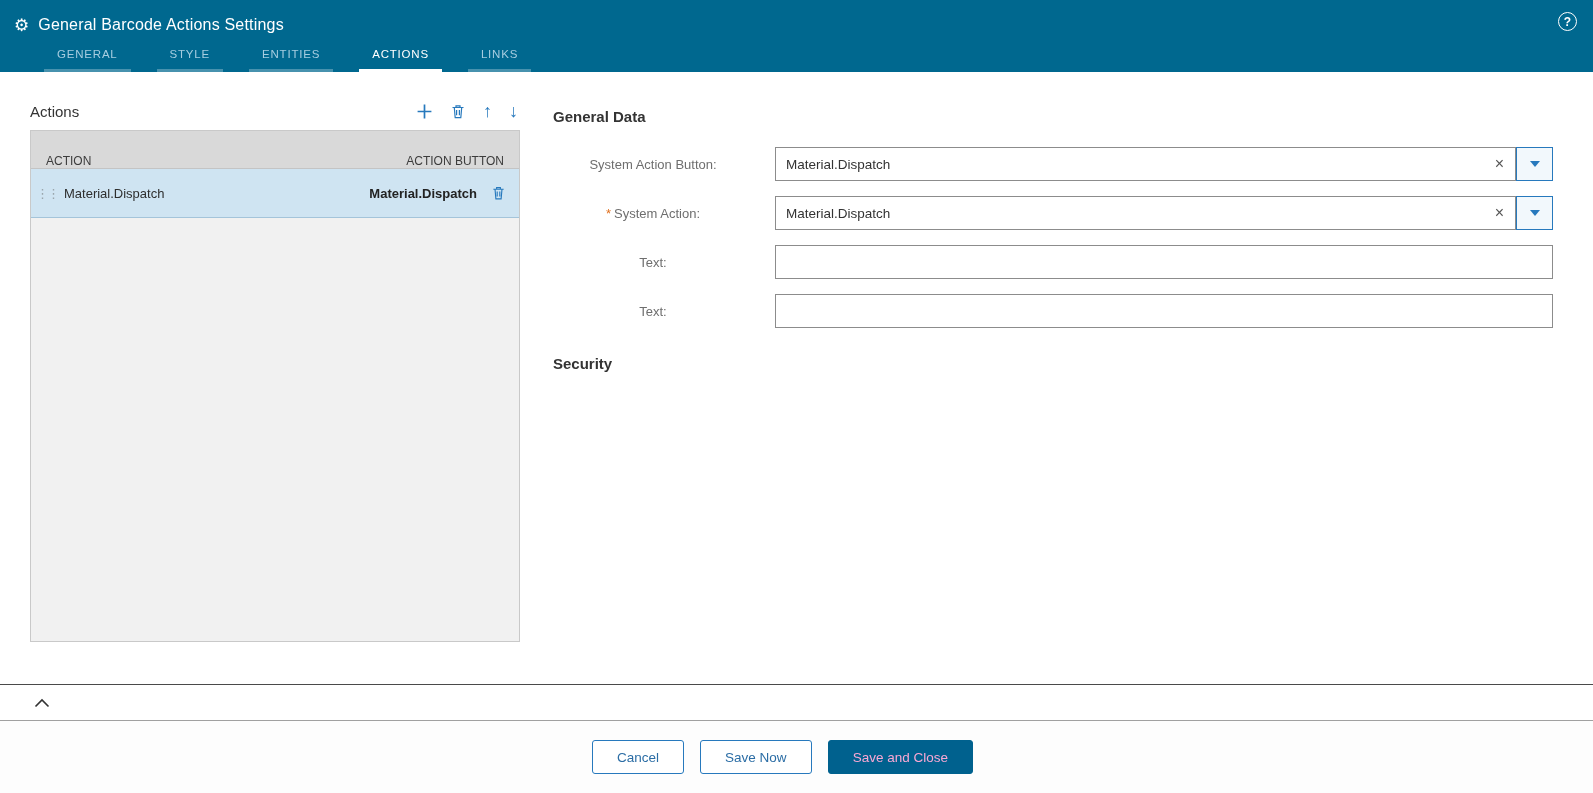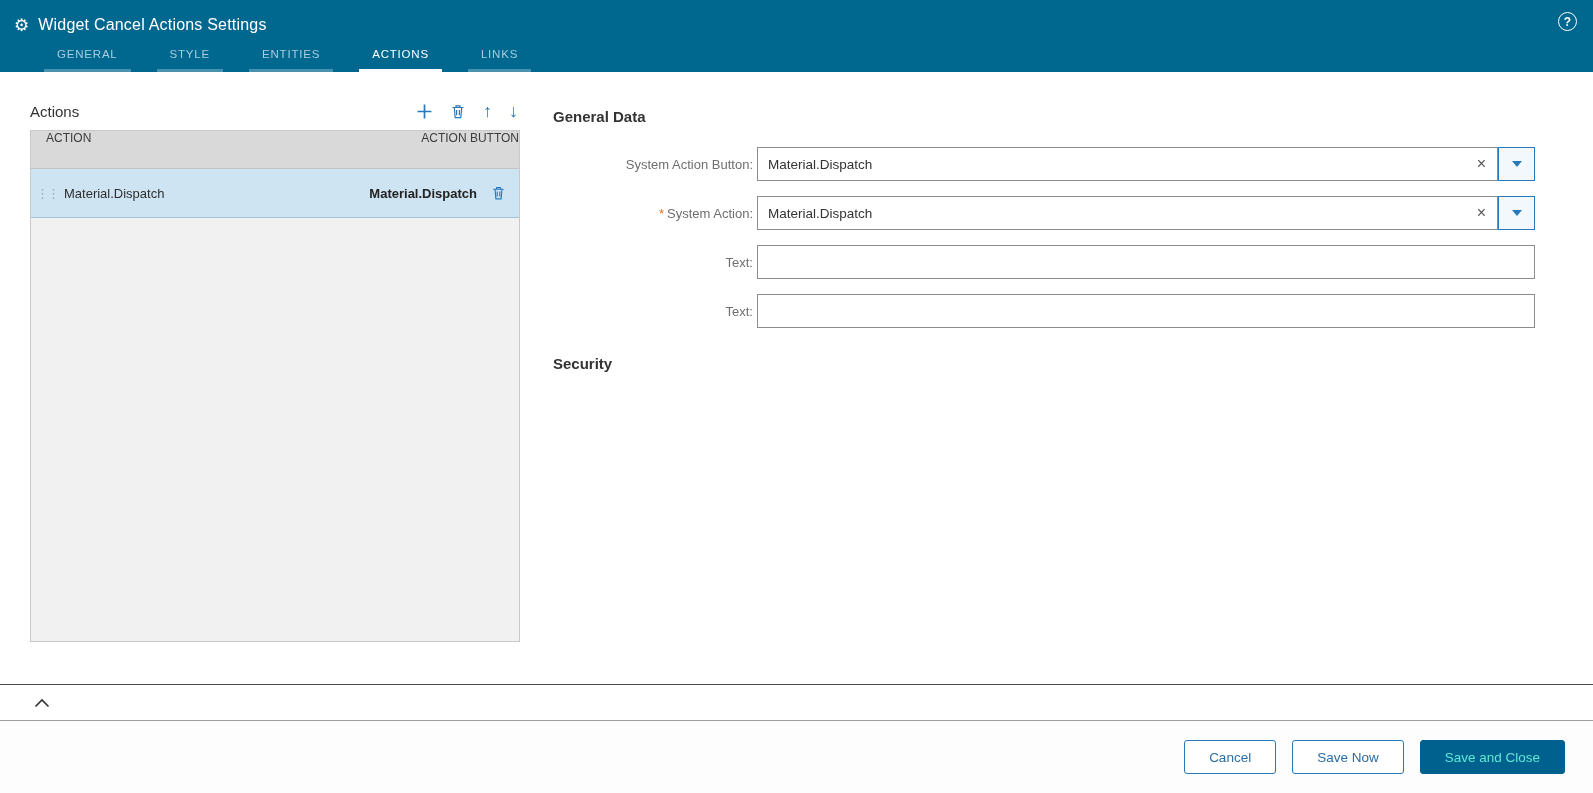--- a/index.html
+++ b/index.html
@@ -49,40 +49,40 @@
 
   
   .actions-panel { width: 490px; flex: 0 0 auto; display: flex; flex-direction: column; }
   .panel-head { display: flex; align-items: center; justify-content: space-between; margin-bottom: 10px; padding-right: 2px; }
   .panel-title { font-size: 15px; color: #333; }
   .panel-toolbar { display: flex; align-items: center; gap: 17px; }
   .tool-btn { color: var(--accent-blue); cursor: pointer; display: flex; align-items: center; font-size: 18px; line-height: 1; background: none; border: none; }
   .tool-btn svg { display: block; }
 
   .actions-table { border: 1px solid #c9c9c9; height: 512px; display: flex; flex-direction: column; background: #f1f1f1; }
-  .thead { display: flex; background: var(--table-header-bg); height: 38px; align-items: flex-start; font-size: 12px; color: #3c3c3c; border-bottom: 1px solid #c4c4c4; }
+  .thead { display: flex; background: var(--table-header-bg); height: 38px; align-items: flex-end; font-size: 12px; color: #3c3c3c; border-bottom: 1px solid #c4c4c4; }
   .th-action { flex: 1; padding-left: 15px; }
-  .th-button { }
+  .th-button { padding-right: 15px; }
   .trow {
     display: flex; align-items: center; height: 49px;
     background: var(--row-selected); border-bottom: 1px solid #a4c4da;
     font-size: 13px; color: #2e2e2e; cursor: pointer;
   }
   .drag-handle { color: #9aa6ad; font-size: 13px; padding: 0 6px 0 5px; letter-spacing: -2px; cursor: grab; }
   .cell-action { flex: 1; }
   .cell-button { font-weight: 700; color: #222; }
   .row-trash { color: var(--accent-blue); margin: 0 13px 0 14px; cursor: pointer; display: flex; }
   .list-empty { flex: 1; background: #f1f1f1; }
 
   
   .form-panel { flex: 1; padding: 6px 22px 0 33px; }
   .section-title { font-size: 15px; font-weight: 700; color: #333; margin-bottom: 22px; }
   .form-row { display: flex; align-items: center; margin-bottom: 15px; }
   .form-label {
-    width: 200px; flex: 0 0 auto; text-align: right; margin-right: 4px;
+    width: 200px; flex: 0 0 auto; text-align: center; margin-right: 22px;
     font-size: 13px; color: #6e6e6e;
   }
   .req { color: #e0701e; margin-right: 3px; font-size: 13px; }
   .field-area { width: 778px; display: flex; align-items: center; }
 
   .combo { display: flex; width: 778px; }
   .combo-box {
     flex: 1; display: flex; align-items: center;
     border: 1px solid var(--field-border); background: #fff; height: 34px;
   }
@@ -116,38 +116,38 @@
   
   .comments-bar {
     flex: 0 0 auto; height: 37px; border-top: 1px solid #4a4a4a; border-bottom: 1px solid #a0a0a0;
     display: flex; align-items: center; padding: 0 20px 0 30px; background: #fff;
   }
   .comments-label { font-size: 13px; color: #6e6e6e; flex: 1; }
   .collapse-btn { color: #333; cursor: pointer; display: flex; padding: 4px; }
 
   .footer {
     flex: 0 0 auto; height: 72px; background: #fdfdfd;
-    display: flex; align-items: center; justify-content: flex-end; padding-right: 28px; gap: 16px;
+    display: flex; align-items: center; justify-content: center; padding-right: 28px; gap: 16px;
   }
   .btn {
     height: 34px; border-radius: 3px; font-size: 13.5px; font-family: inherit;
     cursor: pointer; padding: 0 24px;
   }
   .btn-outline { background: #fff; border: 1px solid var(--accent-blue); color: #2b6da5; }
-  .btn-primary { background: var(--primary-btn); border: 1px solid var(--primary-btn); color: #5eead4; }
+  .btn-primary { background: var(--primary-btn); border: 1px solid var(--primary-btn); color: #f9a8d4; }
 </style>
 </head>
 <body>
 
 <div class="app">
 
   <div class="topbar">
     <div class="topbar-row">
       <span class="gear">⚙</span>
-      <span class="app-title">Widget Cancel Actions Settings</span>
+      <span class="app-title">General Barcode Actions Settings</span>
     </div>
     <div class="tabs">
       <div class="tab">GENERAL</div>
       <div class="tab">STYLE</div>
       <div class="tab">ENTITIES</div>
       <div class="tab active">ACTIONS</div>
       <div class="tab">LINKS</div>
     </div>
   </div>
   <div class="help-btn">?</div>

